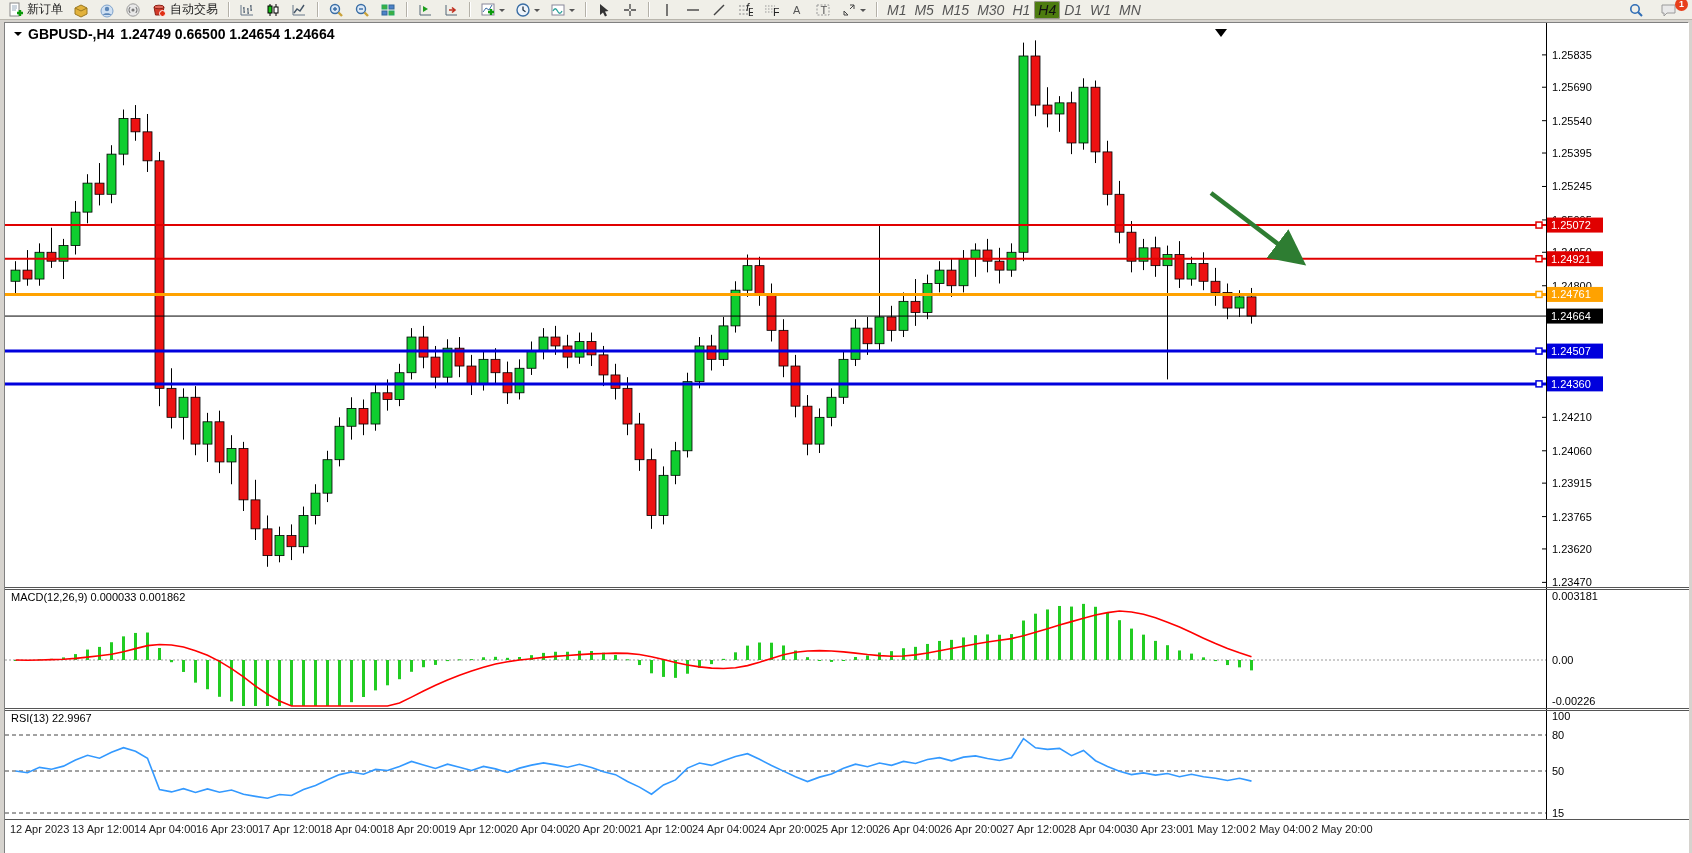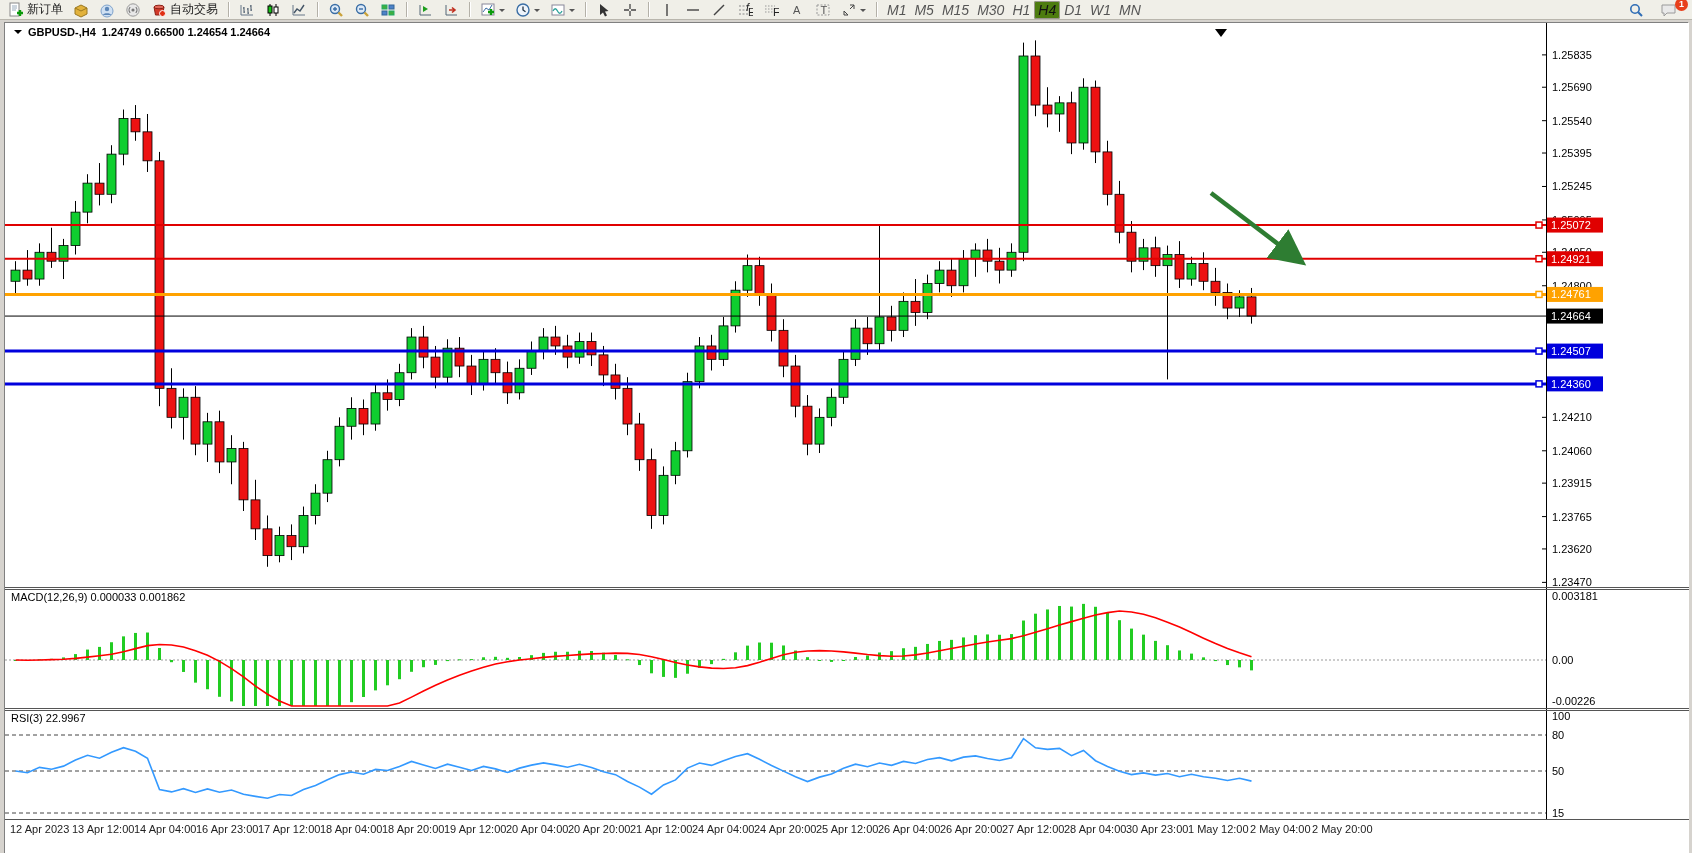--- a/index.html
+++ b/index.html
@@ -26,21 +26,21 @@
     text-align:center; line-height:13px; padding:0 2px; }
   .bubble-wrap { position:relative; }
 
   
   #chartwin { position:absolute; top:21px; left:0; right:0; bottom:0; background:#d6d3ce; }
   #chartframe { position:absolute; left:4px; top:1px; width:1684px; height:833px;
     background:#fff; border:1px solid #808080; }
   #chart { position:absolute; left:0; top:0; }
   svg text { font-family:"Liberation Sans", sans-serif; font-size:11px; }
 
-  .overlay { position:absolute; font-size:11px; color:#000; white-space:nowrap; }
+  .overlay { position:absolute; font-size:14px; color:#000; white-space:nowrap; }
   #title-line { left:9px; top:3px; font-weight:bold; display:flex; align-items:center; gap:6px; }
   .dd-caret { width:0; height:0; border:4px solid transparent; border-top-color:#000; margin-top:4px; }
   #macd-label { left:6px; top:568px; font-size:11px; }
   #rsi-label  { left:6px; top:689px; font-size:11px; }
 </style>
 </head>
 <body>
 
 <div id="app">
 
@@ -741,18 +741,18 @@
         <span>GBPUSD-,H4</span>
         <span>1.24749 0.66500 1.24654 1.24664</span>
       </div>
 
       <div class="overlay" id="macd-label">
         <span>MACD(12,26,9)</span>
         <span>0.000033</span>
         <span>0.001862</span>
       </div>
       <div class="overlay" id="rsi-label">
-        <span>RSI(3)</span>
+        <span>RSI(13)</span>
         <span>22.9967</span>
       </div>
     </div>
   </div>
 </div>
 
 </body></html>

